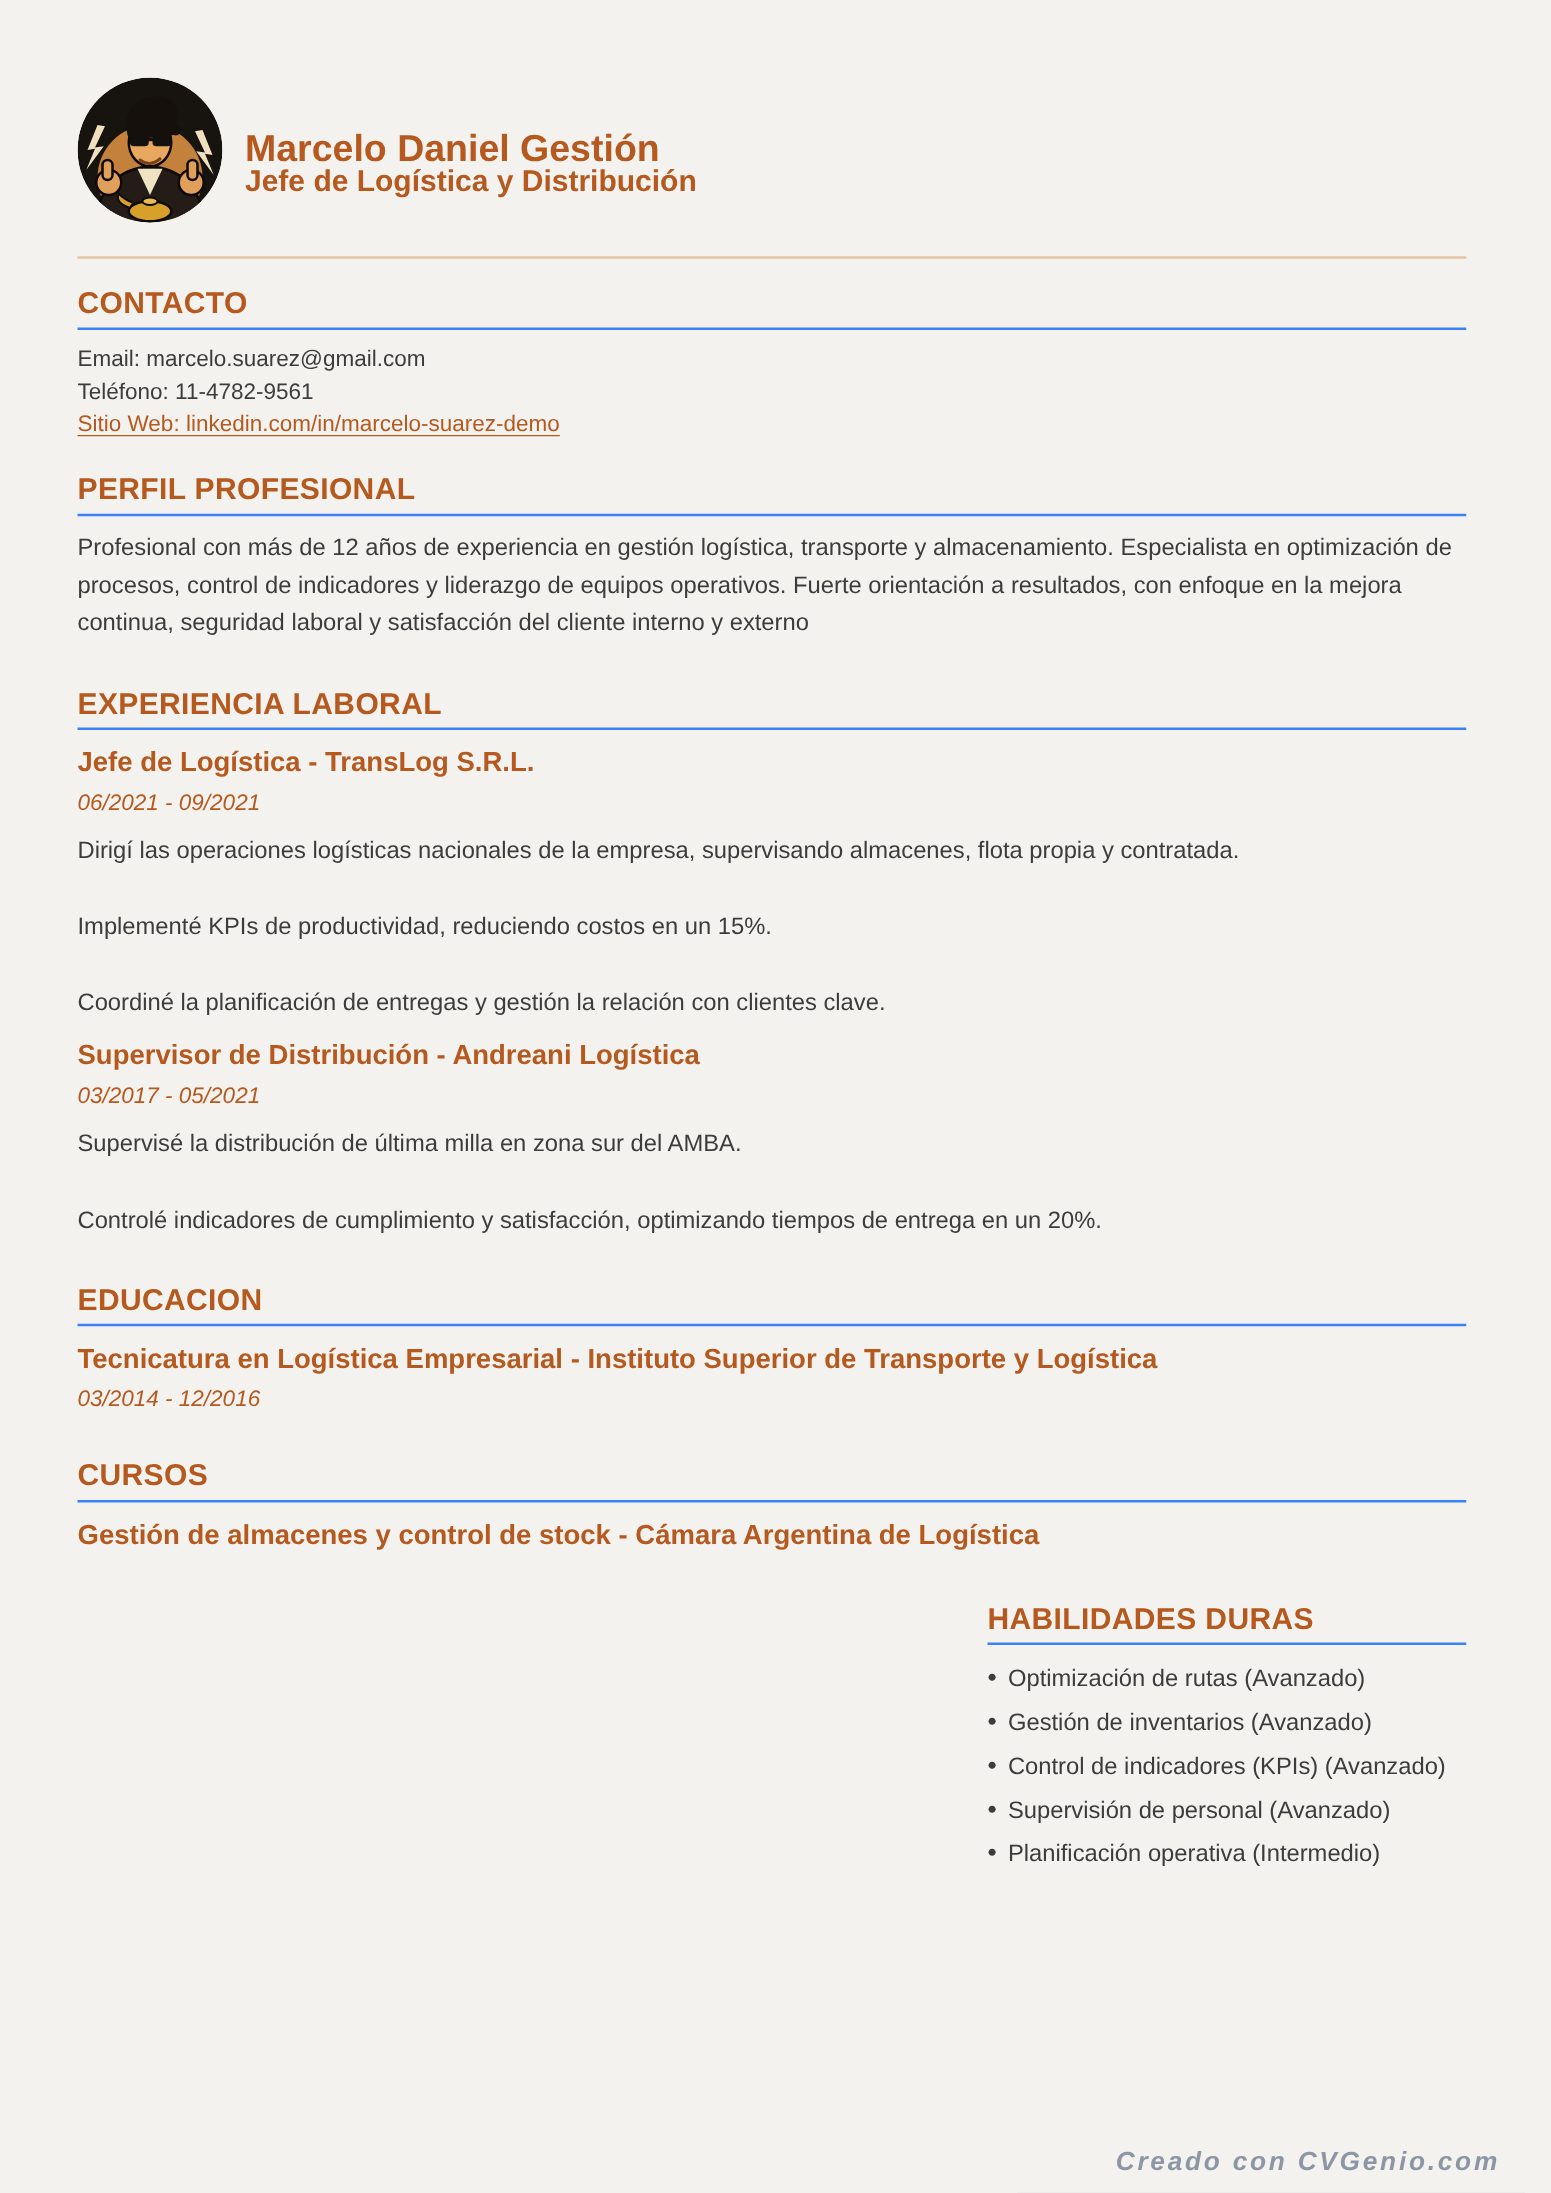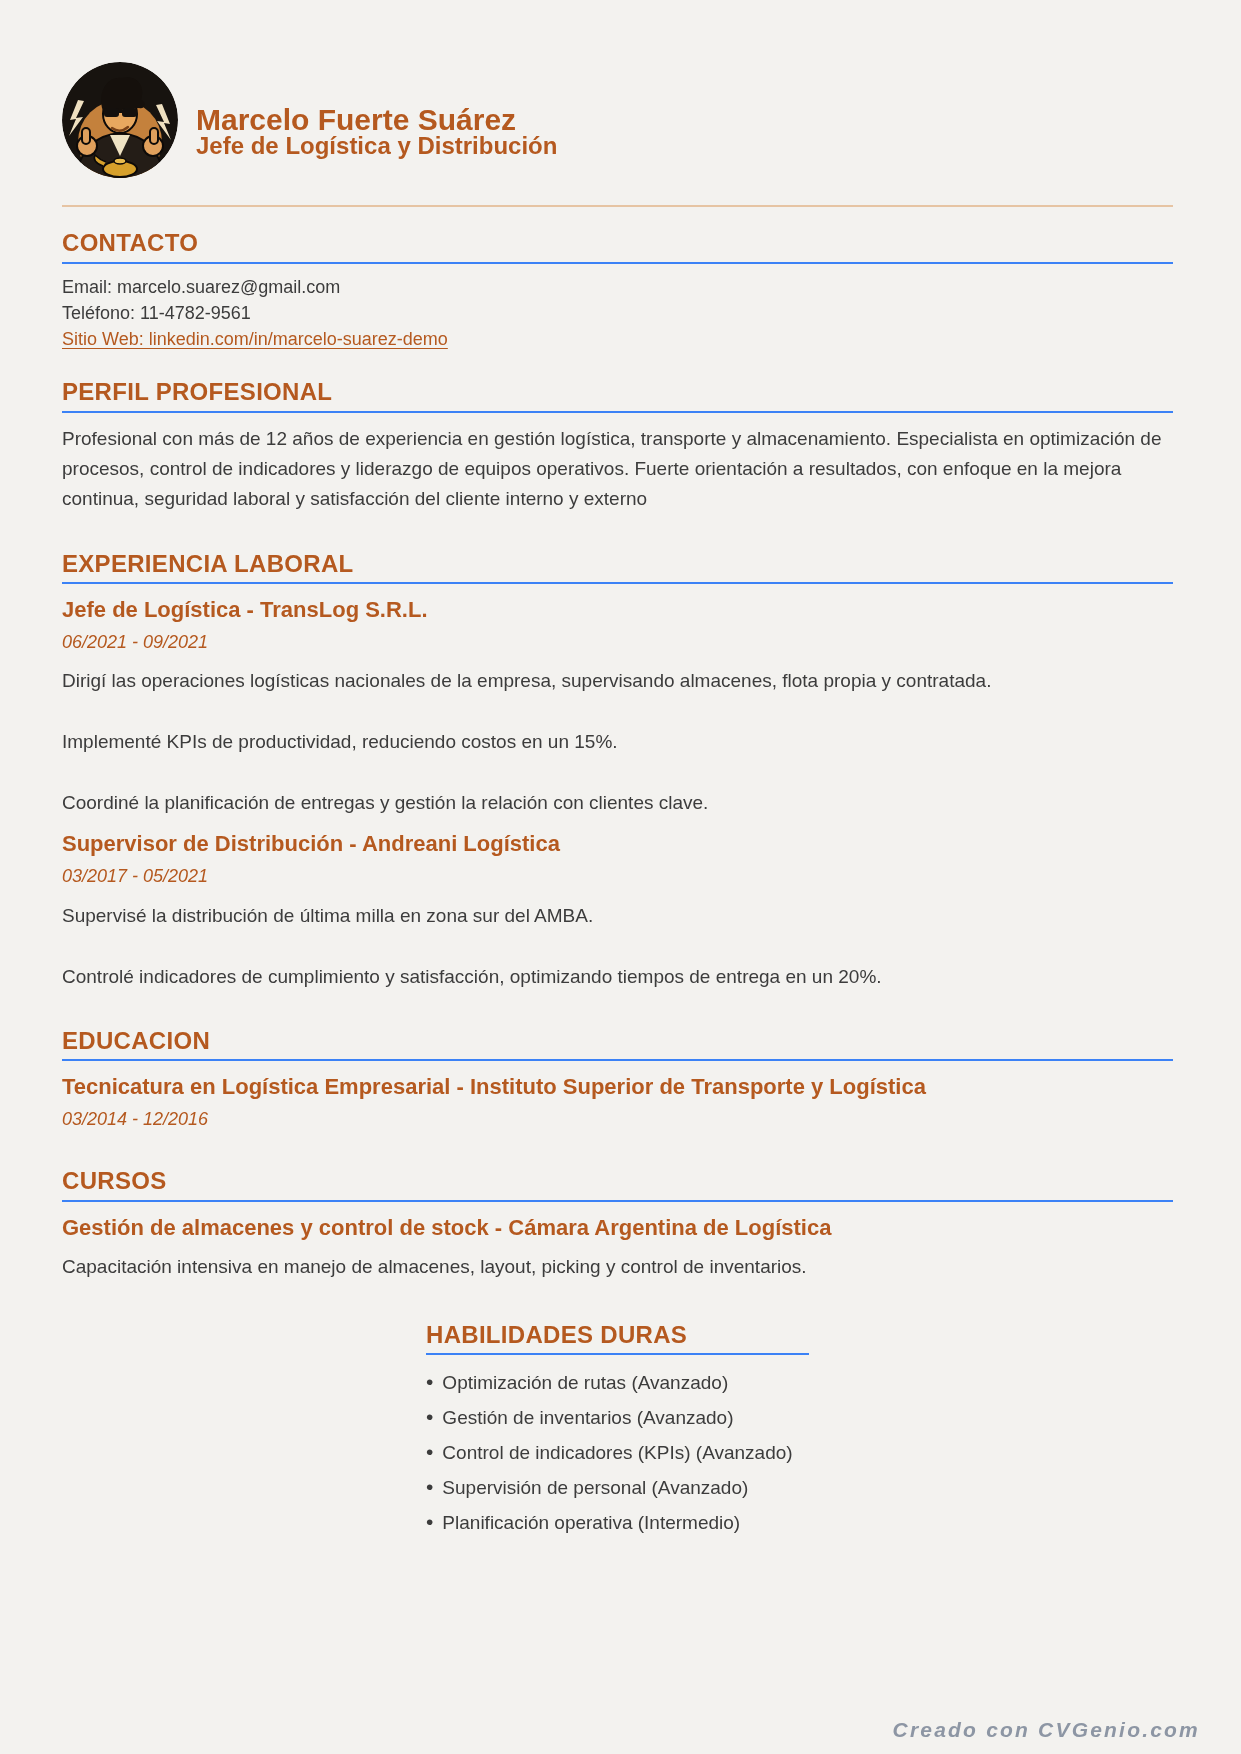--- a/index.html
+++ b/index.html
@@ -26,21 +26,21 @@
   
   .section-heading {
     font-size:24px; font-weight:700; color:#b5591f; line-height:1.2;
     padding-bottom:4px; border-bottom:2px solid #3b82f6; letter-spacing:0.3px;
   }
   .sec-contact   { margin-top:22px; }
   .sec-profile   { margin-top:26px; }
   .sec-exp       { margin-top:36px; }
   .sec-edu       { margin-top:36px; }
   .sec-courses   { margin-top:38px; }
-  .sec-skills    { margin-top:40px; display:flex; justify-content:center; }
+  .sec-skills    { margin-top:40px; display:flex; justify-content:flex-end; }
 
   .contact-lines { margin-top:10px; font-size:18px; line-height:26px; }
   .contact-link { color:#b5591f; text-decoration:underline; text-underline-offset:3px; }
 
   .profile-text { margin-top:11px; font-size:19px; line-height:30px; }
 
   .job-title, .entry-title { margin-top:13px; font-size:22px; font-weight:700; color:#b5591f; line-height:1.2; }
   .entry-dates { margin-top:8px; font-size:18px; font-style:italic; color:#b5591f; line-height:1.15; }
   .job-para { margin-top:14px; font-size:19px; line-height:29px; }
   .job-para + .job-para { margin-top:32px; }
@@ -91,21 +91,21 @@
             <rect x="60" y="46" width="15" height="9" rx="3" fill="#14100d"></rect>
             <rect x="55" y="48" width="8" height="3" fill="#14100d"></rect>
             <path d="M50,66 Q58,72 66,65" stroke="#7a4218" stroke-width="2.4" fill="none" stroke-linecap="round"></path>
             <ellipse cx="58" cy="107" rx="17" ry="8" fill="#d6a02b" stroke="#0d0a08" stroke-width="2"></ellipse>
             <ellipse cx="58" cy="99" rx="6" ry="3" fill="#e7bb4e" stroke="#0d0a08" stroke-width="1.5"></ellipse>
             <path d="M41,104 Q30,100 33,93 Q38,98 44,100" fill="#d6a02b" stroke="#0d0a08" stroke-width="1.5"></path>
           </g>
         </svg>
       </div>
       <div class="header-text">
-        <div class="name">Marcelo Fuerte Suárez</div>
+        <div class="name">Marcelo Daniel Gestión</div>
         <div class="subtitle">Jefe de Logística y Distribución</div>
       </div>
     </div>
 
     <hr class="top-divider">
 
     <div class="sec-contact">
       <div class="section-heading">CONTACTO</div>
       <div class="contact-lines">
         <div>Email: marcelo.suarez@gmail.com</div>
@@ -143,21 +143,20 @@
       <div>
         <div class="entry-title">Tecnicatura en Logística Empresarial - Instituto Superior de Transporte y Logística</div>
         <div class="entry-dates">03/2014 - 12/2016</div>
       </div>
     </div>
 
     <div class="sec-courses">
       <div class="section-heading">CURSOS</div>
       <div>
         <div class="entry-title">Gestión de almacenes y control de stock - Cámara Argentina de Logística</div>
-        <p class="course-desc">Capacitación intensiva en manejo de almacenes, layout, picking y control de inventarios.</p>
       </div>
     </div>
 
     <div class="sec-skills">
       <div class="col-left">
         <div class="section-heading">HABILIDADES DURAS</div>
         <ul class="bullet-list">
           <li>Optimización de rutas (Avanzado)</li>
           <li>Gestión de inventarios (Avanzado)</li>
           <li>Control de indicadores (KPIs) (Avanzado)</li>

